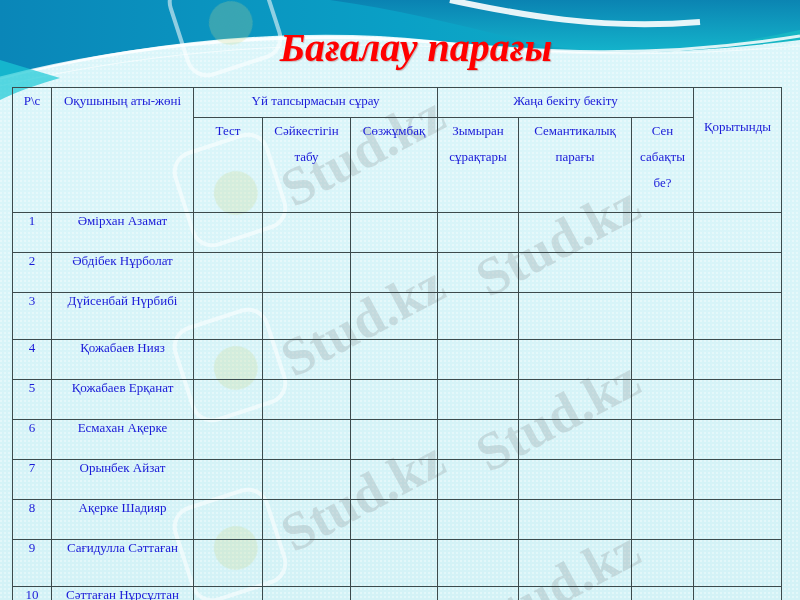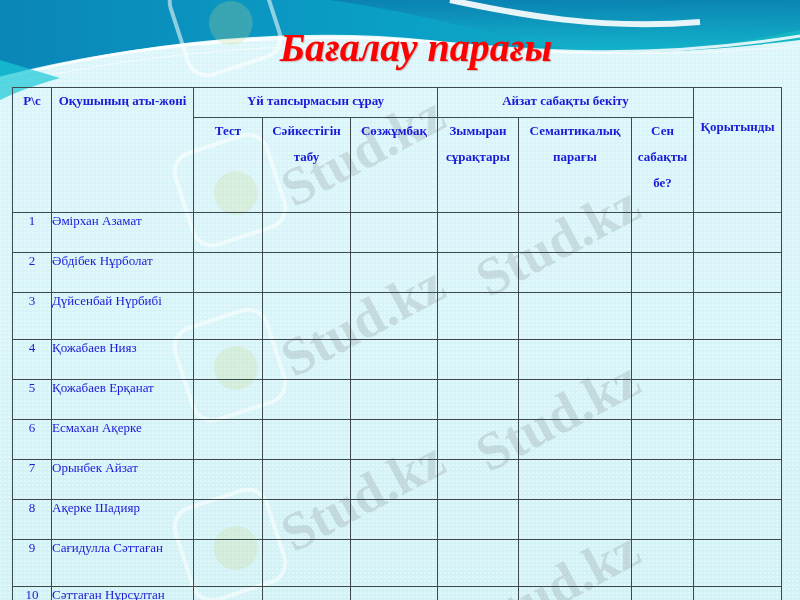--- a/index.html
+++ b/index.html
@@ -30,26 +30,26 @@
     color:#ff0000; font-size:40px; font-weight:bold; font-style:italic;
     font-family:"Liberation Serif", serif; text-shadow:1px 1px 1px rgba(120,0,0,0.25);
   }
   table.grid {
     position:absolute; left:12px; top:87px; border-collapse:collapse;
     table-layout:fixed; color:#1a1ad8;
   }
   table.grid td, table.grid th {
     border:1.5px solid #3c4a4c; padding:0; font-size:13px; vertical-align:top;
   }
-  table.grid th { font-weight:bold; text-align:center; line-height:26px; }
+  table.grid th { font-weight:normal; text-align:center; line-height:26px; }
   th.grp { height:29px; line-height:28px; vertical-align:middle; }
   th.sub { height:94px; padding-top:4px;margin-top:35px; }
   th.rowspan-hdr { vertical-align:top; padding-top:30px; }
   td.num { text-align:center; padding-top:6px; }
-  td.name { padding:6px 0 0 5px; text-align:left; white-space:nowrap; overflow:hidden; }
+  td.name { padding:6px 0 0 5px; text-align:center; white-space:nowrap; overflow:hidden; }
 </style>
 </head>
 <body>
 
 <div class="bg-texture"></div>
 
 <svg class="banner" viewBox="0 0 800 120" preserveAspectRatio="none">
   <defs>
     <linearGradient id="wg" x1="0" y1="0" x2="1" y2="0">
       <stop offset="0" stop-color="#0a86b8"></stop>
@@ -93,21 +93,21 @@
       <col style="width:81px">
       <col style="width:113px">
       <col style="width:62px">
       <col style="width:88px">
   </colgroup>
   <tbody>
       <tr>
     <th class="grp rowspan-hdr" rowspan="2">Р\с</th>
     <th class="grp rowspan-hdr" rowspan="2">Оқушының аты-жөні</th>
     <th class="grp" colspan="3">Үй тапсырмасын сұрау</th>
-    <th class="grp" colspan="3">Айзат сабақты бекіту</th>
+    <th class="grp" colspan="3">Жаңа бекіту бекіту</th>
     <th class="grp rowspan-hdr" rowspan="2" style="padding-top:26px">Қорытынды</th>
   </tr>
   <tr>
     <th class="sub">Тест</th>
     <th class="sub">Сәйкестігін табу</th>
     <th class="sub">Сөзжұмбақ</th>
     <th class="sub">Зымыран сұрақтары</th>
     <th class="sub">Семантикалық парағы</th>
     <th class="sub">Сен сабақты бе?</th>
   </tr>

